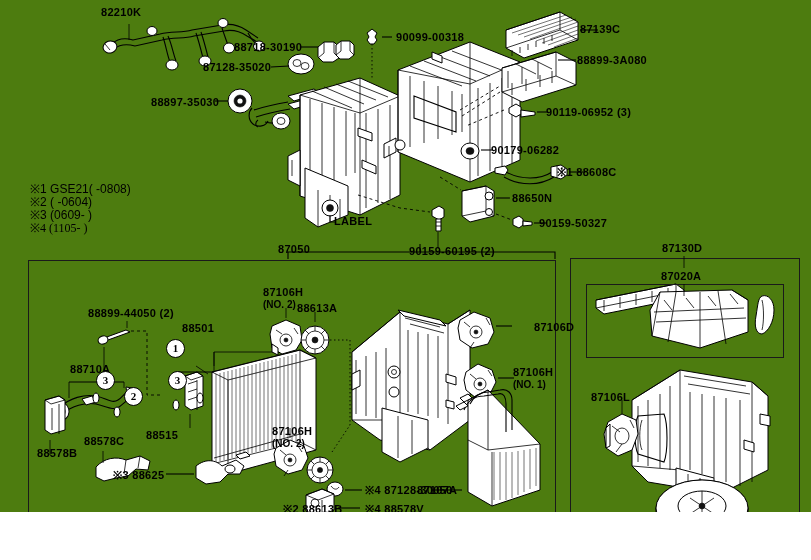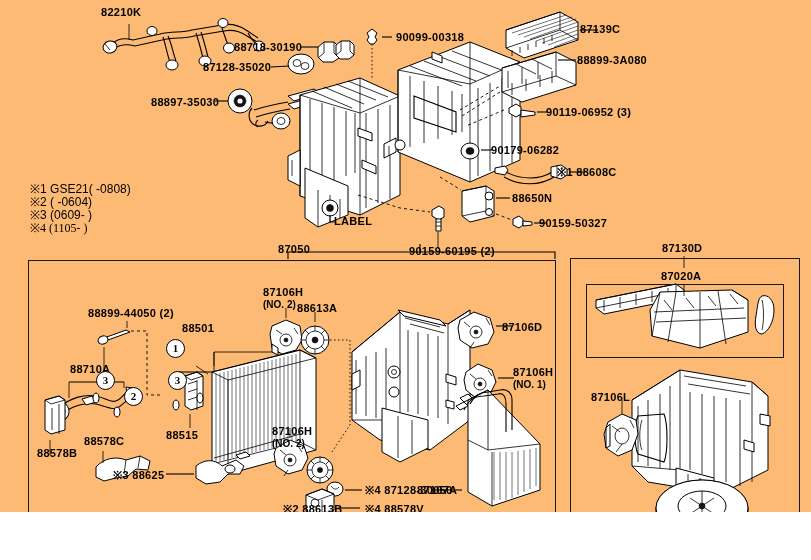--- a/index.html
+++ b/index.html
@@ -4,21 +4,21 @@
 <style>
   html, body {
     margin: 0;
     padding: 0;
     background: #ffffff;
   }
   #page {
     position: relative;
     width: 811px;
     height: 512px;
-    background: #fdba74;
+    background: #4d7c0f;
     font-family: "Liberation Sans", sans-serif;
     overflow: hidden;
   }
   .lbl {
     position: absolute;
     font-family: "Liberation Sans", sans-serif;
     font-size: 11px;
     font-weight: bold;
     color: #000000;
     white-space: nowrap;
@@ -486,34 +486,34 @@
   <div class="lbl" style="left:278px; top:243px;">87050</div>
 
   <div class="lbl note" style="left:30px; top:183px;">※1 GSE21(    -0808)</div>
   <div class="lbl note" style="left:30px; top:196px;">※2 (    -0604)</div>
   <div class="lbl note" style="left:30px; top:209px;">※3 (0609-    )</div>
   <div class="lbl note" style="left:30px; top:222px;font-family:Liberation Serif, serif;">※4 (1105-    )</div>
 
   <div class="lbl" style="left:88px; top:307px;">88899-44050 (2)</div>
   <div class="lbl" style="left:182px; top:322px;">88501</div>
   <div class="lbl" style="left:70px; top:352px;margin-top:11px;">88710A</div>
-  <div class="lbl" style="left:146px; top:429px;margin-left:20px;">88515</div>
+  <div class="lbl" style="left:146px; top:429px;">88515</div>
   <div class="lbl" style="left:37px; top:447px;">88578B</div>
   <div class="lbl" style="left:84px; top:435px;">88578C</div>
   <div class="lbl" style="left:113px; top:469px;">※3 88625</div>
 
   <div class="circnum" style="left:166px; top:339px;">1</div>
   <div class="circnum" style="left:124px; top:387px;">2</div>
   <div class="circnum" style="left:96px; top:371px;">3</div>
   <div class="circnum" style="left:168px; top:371px;">3</div>
 
   <div class="lbl" style="left:263px; top:286px;">87106H</div>
   <div class="lbl sub" style="left:263px; top:299px;">(NO. 2)</div>
   <div class="lbl" style="left:297px; top:302px;">88613A</div>
-  <div class="lbl" style="left:502px; top:321px;">87106D</div>
+  <div class="lbl" style="left:534px; top:321px;">87106D</div>
   <div class="lbl" style="left:513px; top:366px;">87106H</div>
   <div class="lbl sub" style="left:513px; top:379px;">(NO. 1)</div>
   <div class="lbl" style="left:272px; top:425px;">87106H</div>
   <div class="lbl sub" style="left:272px; top:438px;">(NO. 2)</div>
   <div class="lbl" style="left:283px; top:503px;">※2 88613B</div>
   <div class="lbl" style="left:417px; top:484px;">87107A</div>
   <div class="lbl" style="left:365px; top:484px;">※4 87128-30050</div>
   <div class="lbl" style="left:365px; top:503px;">※4 88578V</div>
 
   <div class="lbl" style="left:662px; top:242px;">87130D</div>

